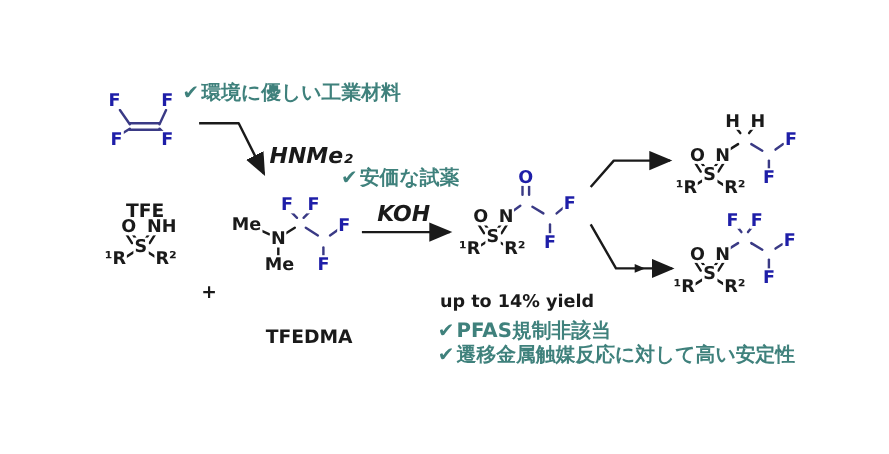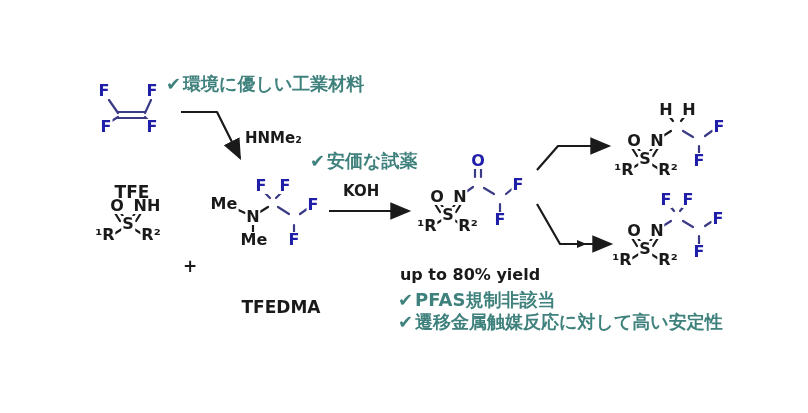--- a/index.html
+++ b/index.html
@@ -18,21 +18,21 @@
     position:absolute;transform:translate(-50%,-50%);
     font-weight:bold;font-size:17px;color:var(--ink);white-space:nowrap;margin-top:45px;
   }
   .small-lbl{font-size:15px;}
   .note{
     position:absolute;transform:translateY(-50%);
     font-weight:bold;font-size:18px;color:var(--teal);white-space:nowrap;
   }
   .note .check{margin-right:2px;}
   .reagent{
-    position:absolute;font-weight:bold;font-size:15px;color:var(--ink);white-space:nowrap;
+    position:absolute;font-weight:bold;font-size:20px;color:var(--ink);white-space:nowrap;font-style:italic;
   }
   .result{
     position:absolute;transform:translate(-50%,-50%);
     font-weight:bold;font-size:16px;color:var(--ink);white-space:nowrap;
   }
 </style>
 </head>
 <body>
 
 <div id="canvas">
@@ -164,21 +164,21 @@
   <span class="reagent" style="left:343px;top:182px">KOH</span>
 
   <span class="atom" style="left:437px;top:197px">O</span>
   <span class="atom" style="left:460px;top:197px">N</span>
   <span class="atom" style="left:448px;top:215px">S</span>
   <span class="atom" style="left:427px;top:226px">¹R</span>
   <span class="atom" style="left:468px;top:226px">R²</span>
   <span class="atom blue" style="left:478px;top:161px">O</span>
   <span class="atom blue" style="left:518px;top:185px">F</span>
   <span class="atom blue" style="left:500px;top:220px">F</span>
-  <span class="result" style="left:470px;top:274px">up to 80% yield</span>
+  <span class="result" style="left:470px;top:274px">up to 14% yield</span>
 
 
   <span class="atom" style="left:666px;top:110px">H</span>
   <span class="atom" style="left:689px;top:110px">H</span>
   <span class="atom" style="left:634px;top:141px">O</span>
   <span class="atom" style="left:657px;top:141px">N</span>
   <span class="atom" style="left:645px;top:159px">S</span>
   <span class="atom" style="left:624px;top:170px">¹R</span>
   <span class="atom" style="left:668px;top:170px">R²</span>
   <span class="atom blue" style="left:719px;top:127px">F</span>

